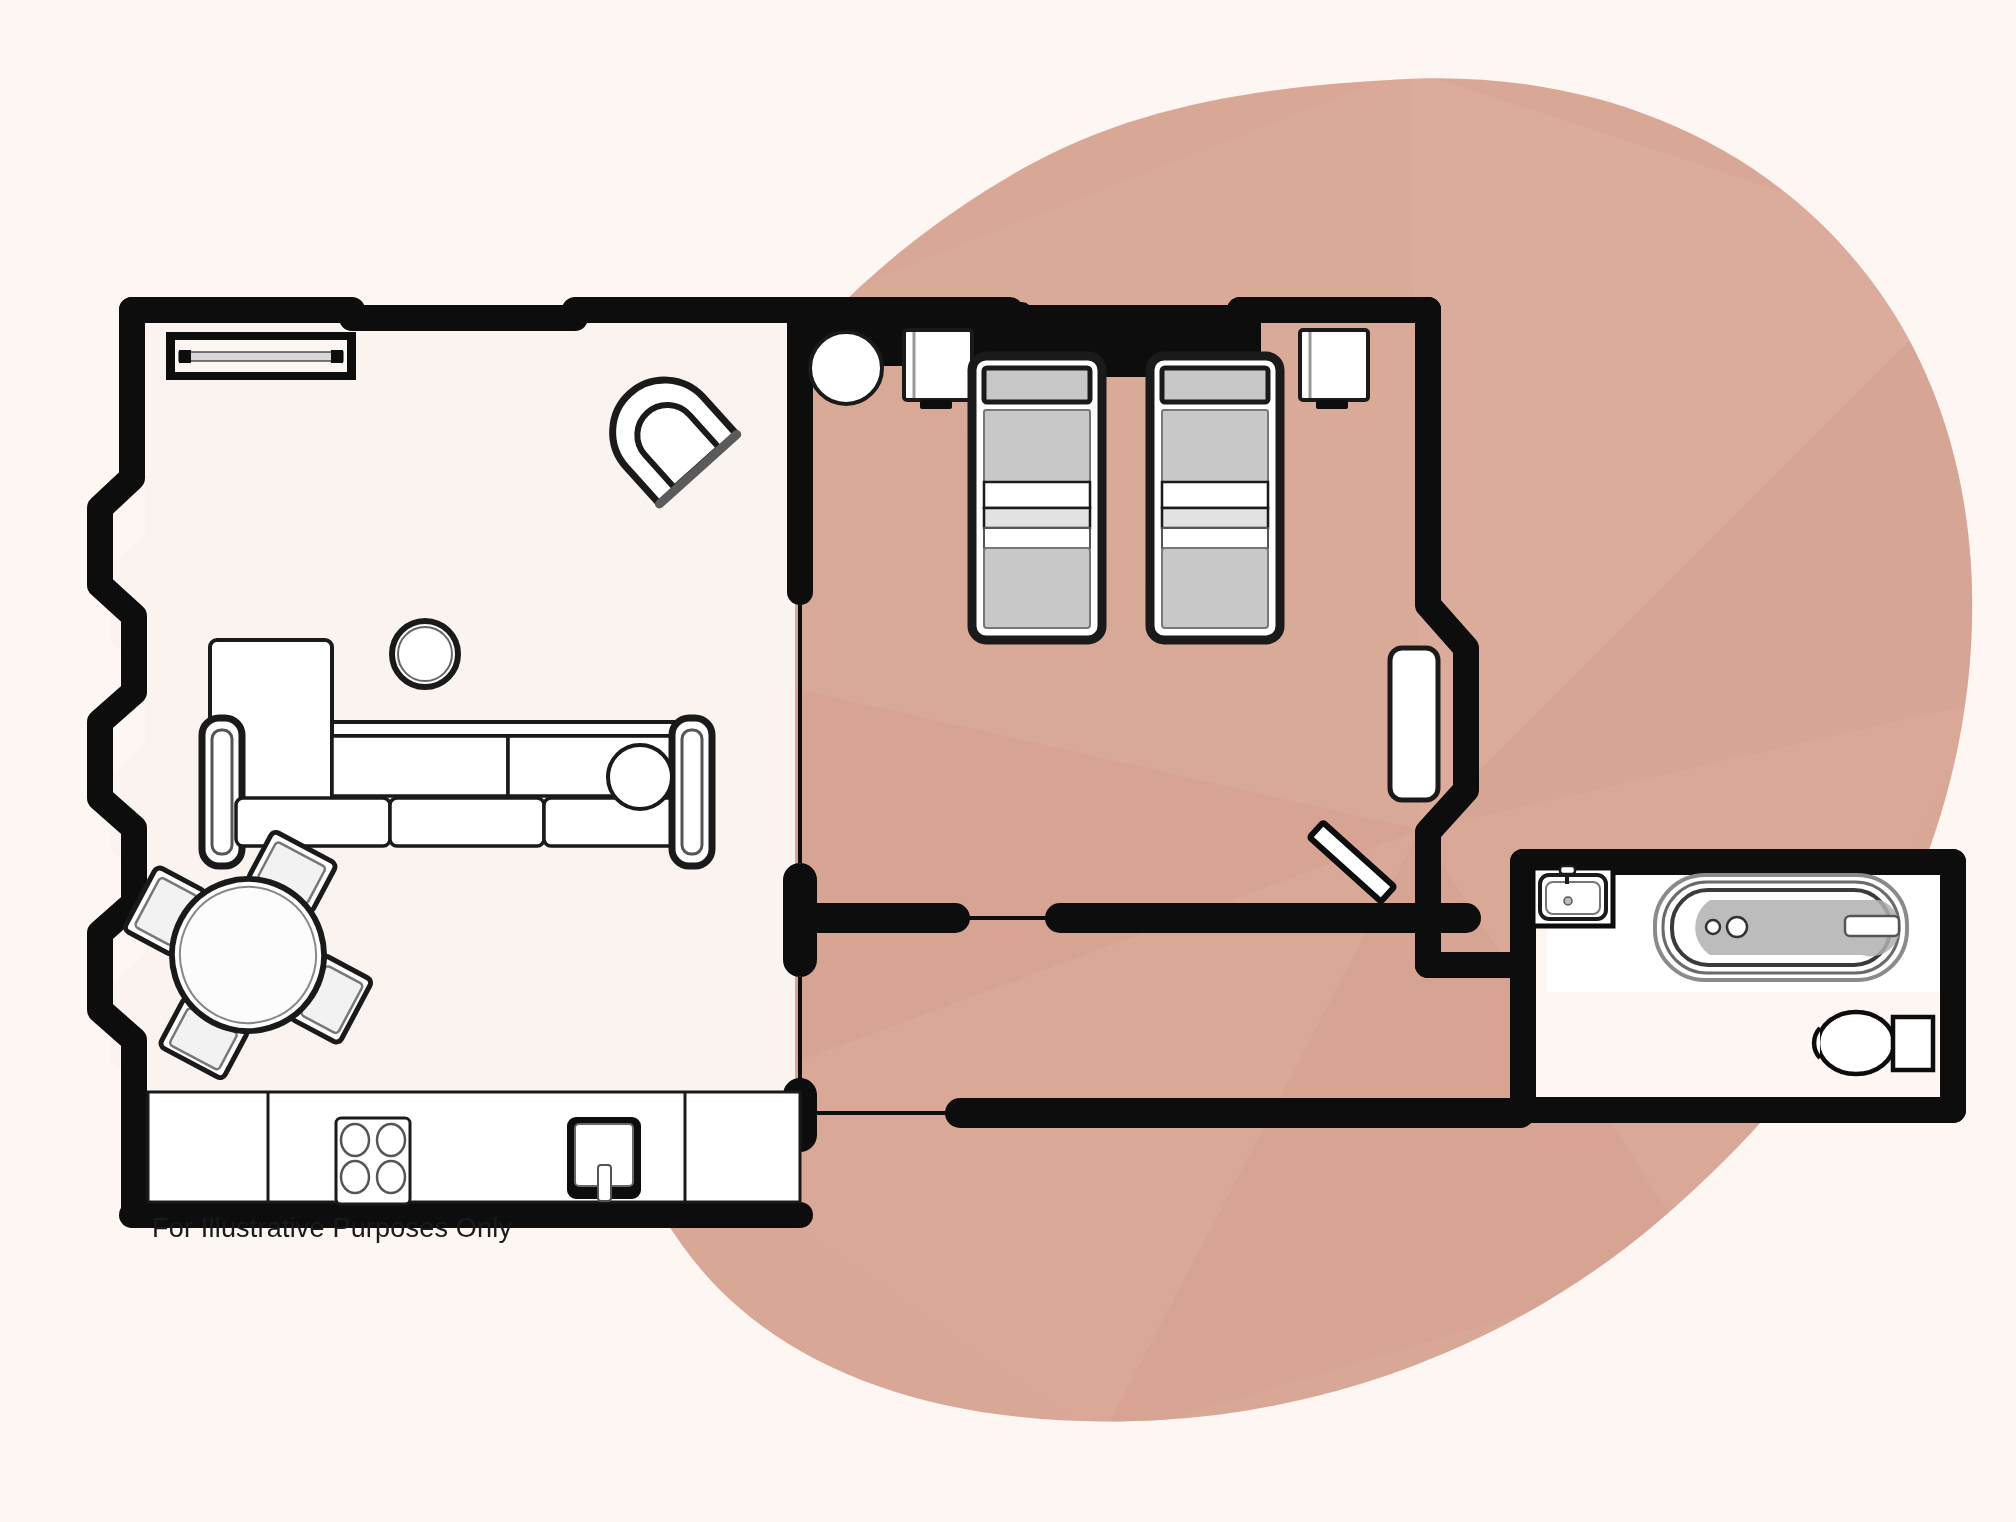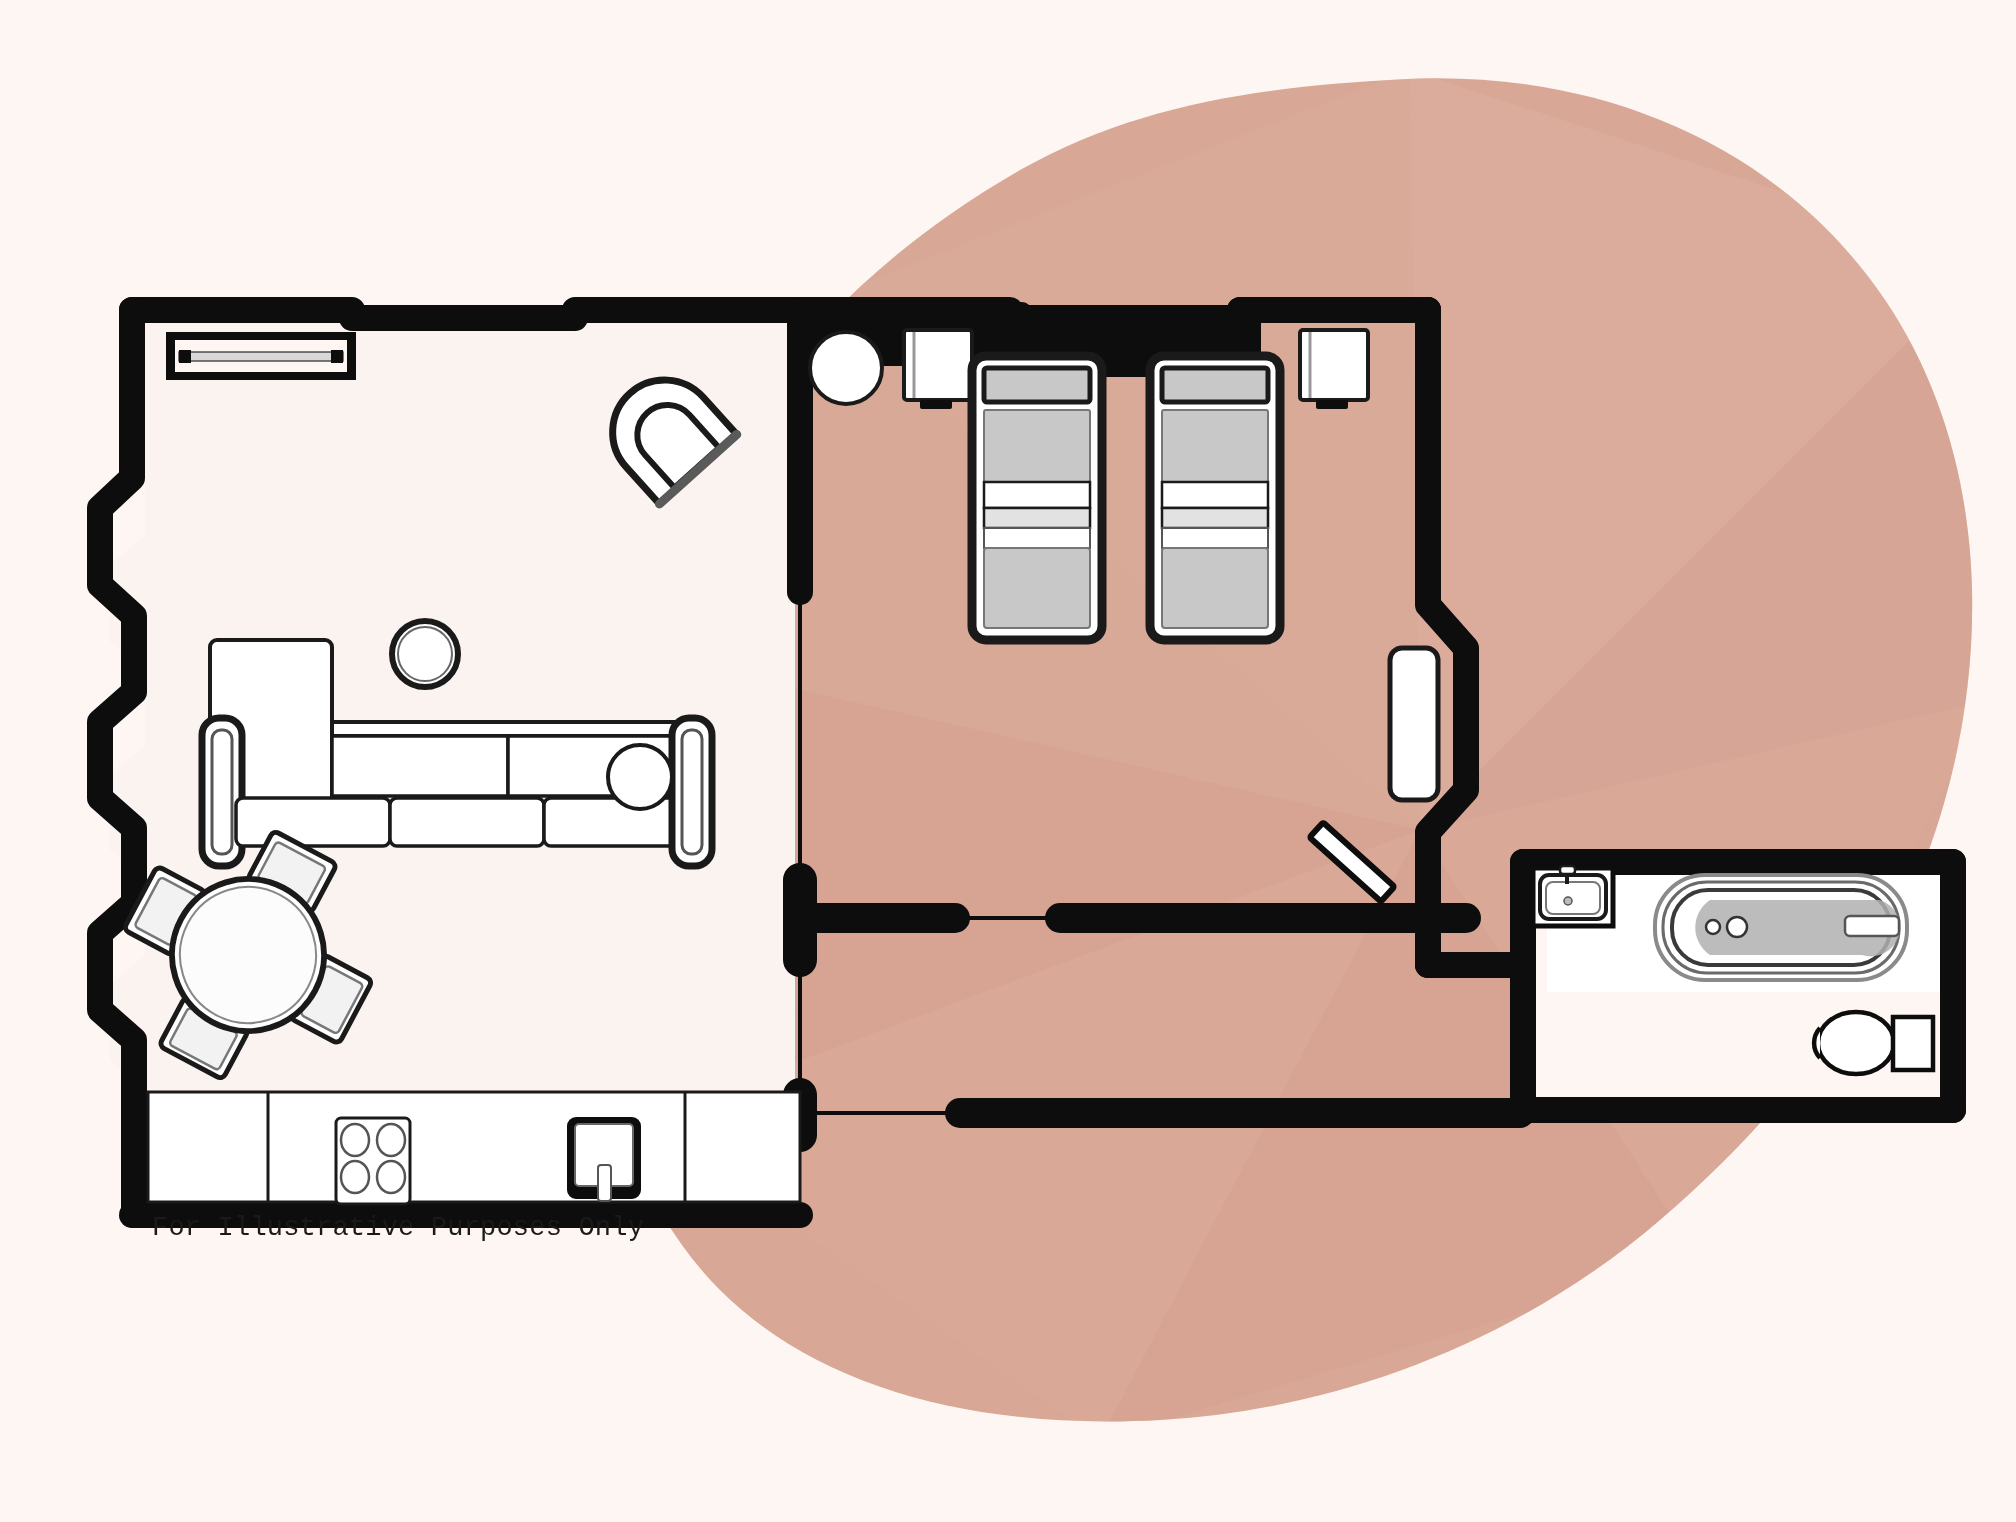--- a/index.html
+++ b/index.html
@@ -25,21 +25,21 @@
     left: 0;
     top: 0;
     width: 2016px;
     height: 1522px;
     display: block;
   }
   #caption {
     position: absolute;
     left: 152px;
     top: 1213px;
-    font-family: Liberation Mono, monospace;
+    font-family: Liberation Sans, sans-serif;
     font-size: 27px;
     color: #1a1a1a;
     letter-spacing: 0.2px;
     white-space: nowrap;
   }
 </style>
 </head>
 <body>
 
 <div id="plan-root">

